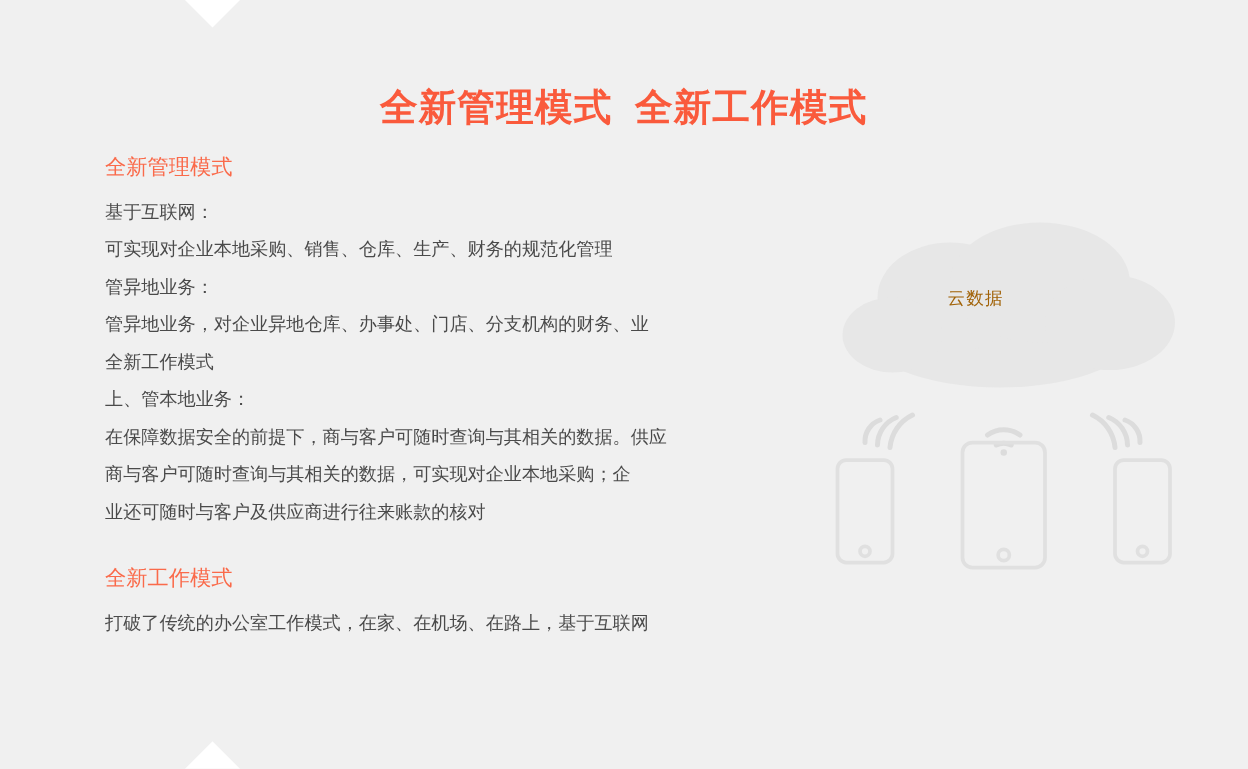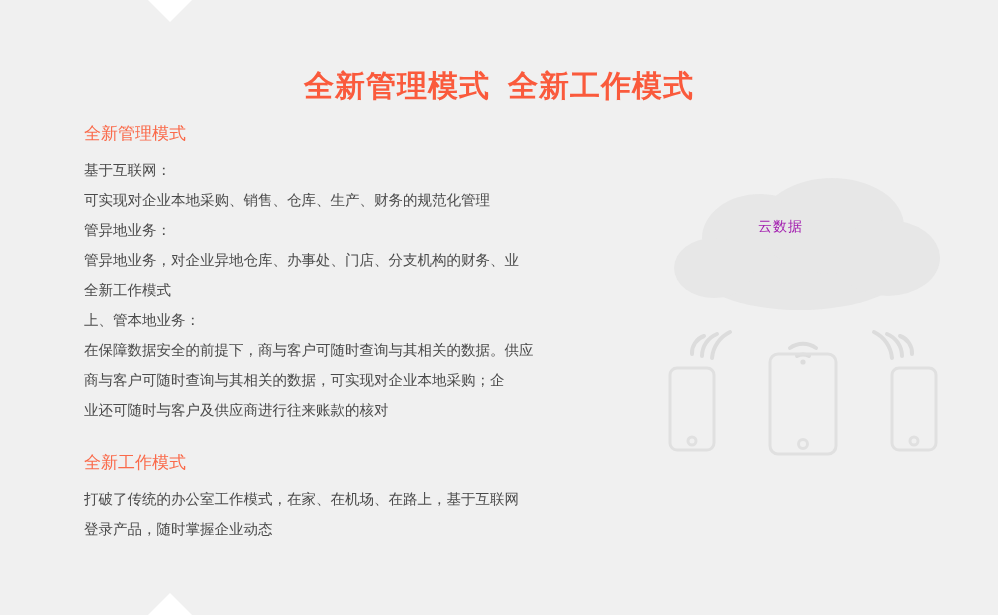--- a/index.html
+++ b/index.html
@@ -86,24 +86,24 @@
   
   .illus {
     position: absolute;
     top: 170px;
     left: 640px;
     width: 330px;
     height: 330px;
   }
   .cloud-label {
     position: absolute;
-    top: 48px;
+    top: 60px;
     left: 118px;
     font-size: 14px;
-    color: #a21caf;
+    color: #a16207;
     letter-spacing: 1px;
     z-index: 3;
   }
   .cloud {
     position: absolute;
     top: 0;
     left: 0;
   }
   .devices {
     position: absolute;
@@ -139,21 +139,20 @@
       <p class="para">全新工作模式</p>
       <p class="para">上、管本地业务：</p>
       <p class="para">在保障数据安全的前提下，商与客户可随时查询与其相关的数据。供应</p>
       <p class="para">商与客户可随时查询与其相关的数据，可实现对企业本地采购；企</p>
       <p class="para">业还可随时与客户及供应商进行往来账款的核对</p>
     </div>
 
     <div class="block-2">
       <h2 class="section-heading">全新工作模式</h2>
       <p class="para">打破了传统的办公室工作模式，在家、在机场、在路上，基于互联网</p>
-      <p class="para">登录产品，随时掌握企业动态</p>
     </div>
 
   </div>
 
   <div class="illus">
 
     <svg class="cloud" width="330" height="170" viewBox="0 0 330 170">
       <g fill="#e7e7e7">
         <ellipse cx="160" cy="95" rx="110" ry="45"></ellipse>
         <ellipse cx="120" cy="68" rx="58" ry="44"></ellipse>

